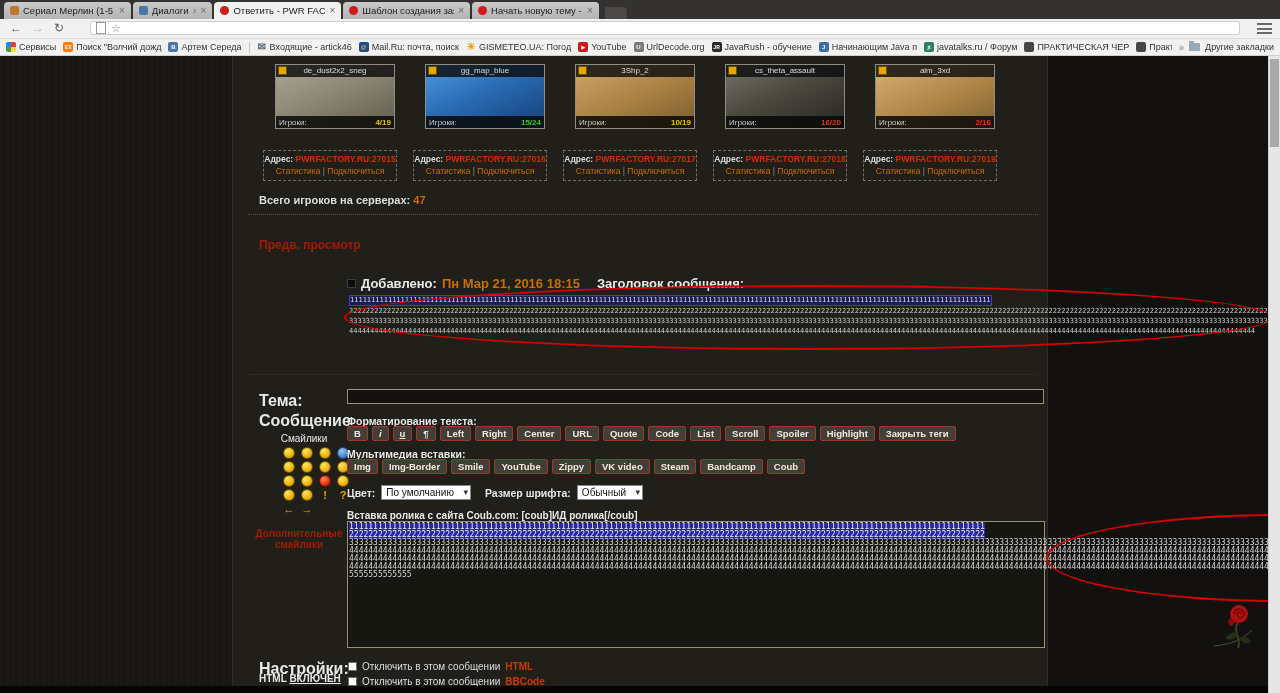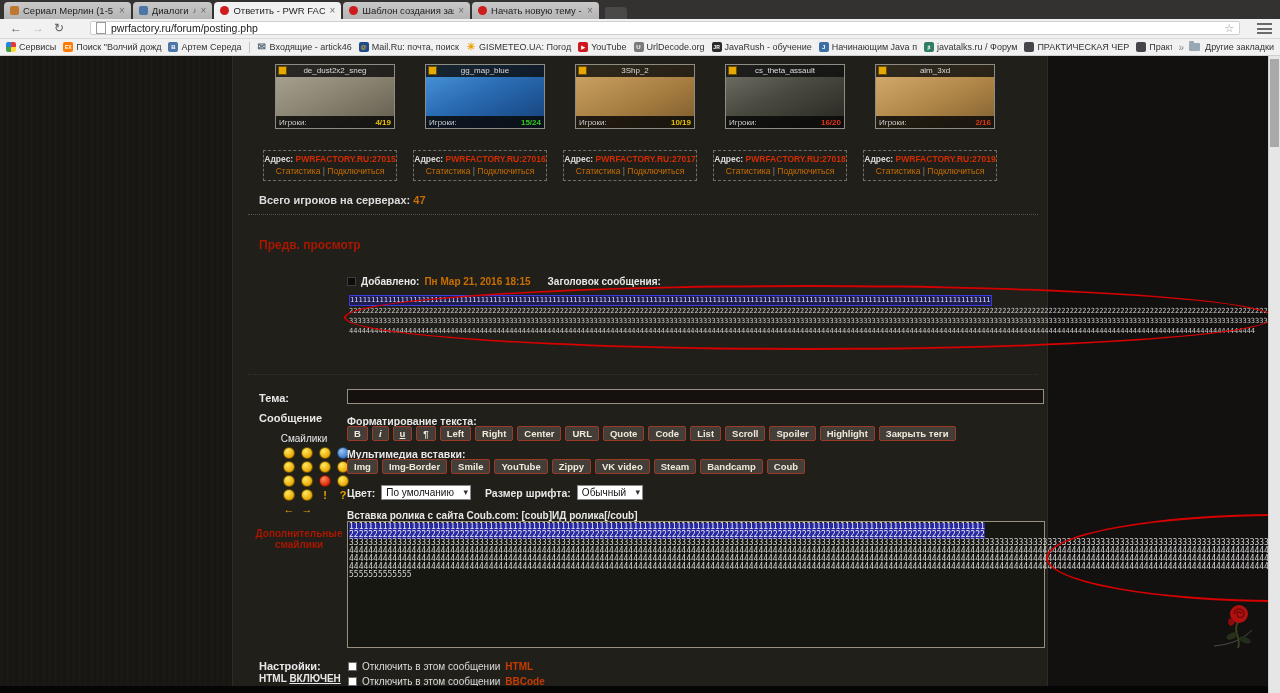--- a/index.html
+++ b/index.html
@@ -92,36 +92,36 @@
   .lnk{color:#c96f00;}
 
   .total{position:absolute;left:259px;top:138px;font-size:11px;font-weight:bold;color:#ddd;z-index:2;}
   .total .val{color:#c96f00;}
   .sep{position:absolute;border-top:1px dotted #56544a;z-index:2;}
   #sep1{left:248px;top:158px;width:790px;}
   #sep2{left:248px;top:318px;width:790px;border-top-color:#35332c;}
 
   .preview-head{position:absolute;left:259px;top:182px;color:#a81800;font-weight:bold;font-size:12px;z-index:2;}
 
-  .added{position:absolute;left:347px;top:220px;display:flex;align-items:center;gap:5px;font-size:10px;z-index:2;}
+  .added{position:absolute;left:347px;top:220px;display:flex;align-items:center;gap:5px;font-size:13px;z-index:2;}
   .bullet{width:7px;height:7px;background:#0c0c0c;border:1px solid #3c3c3c;flex:none;}
   .added .lb{color:#e8e8e8;font-weight:bold;}
   .added .date{color:#c96f00;font-weight:bold;}
   .added .subject{margin-left:12px;color:#e8e8e8;font-weight:bold;}
 
   .preview-lines{position:absolute;left:349px;top:239px;font-family:"DejaVu Sans Mono",monospace;
                  font-size:7px;line-height:10px;color:#c9c9c9;z-index:3;}
   .pline{white-space:nowrap;height:10px;}
   .pline.boxed{display:inline-block;border:1px solid #3a3ae0;background:rgba(28,28,150,.45);
                color:#d8d8ee;height:auto;line-height:9px;}
   .ellipse{position:absolute;border:2px solid #d50000;border-radius:50%;z-index:5;pointer-events:none;}
   #ellipse1{left:344px;top:229px;width:926px;height:61px;}
   #ellipse2{left:1046px;top:458px;width:470px;height:84px;}
 
-  .lab{position:absolute;color:#e8e8e8;font-weight:bold;font-size:11px;z-index:2;}
+  .lab{position:absolute;color:#e8e8e8;font-weight:bold;font-size:16px;z-index:2;}
   #lab-topic{left:259px;top:336px;}
   .topic-input{position:absolute;left:347px;top:333px;width:697px;height:15px;background:#14110e;
                border:1px solid #97907f;box-sizing:border-box;z-index:2;}
   #lab-message{left:259px;top:356px;}
   #lab-smilies{left:266px;top:377px;width:76px;text-align:center;font-weight:normal;font-size:10px;}
 
   .smiley-grid{position:absolute;left:283px;top:391px;width:72px;display:grid;
                grid-template-columns:repeat(4,16px);gap:2px;z-index:2;}
   .sm{width:12px;height:12px;border-radius:50%;box-sizing:border-box;
       background:radial-gradient(circle at 35% 30%,#ffe95e,#e8a400 75%);border:1px solid #6e5200;}
@@ -204,21 +204,20 @@
     </div>
   <div class="newtab"></div>
 </div>
 
 <div class="toolbar">
   <span class="navbtn" id="nav-back">←</span>
   <span class="navbtn" id="nav-fwd">→</span>
   <span class="navbtn" id="nav-reload">↻</span>
   <div class="urlbox">
     <span class="pageicon"></span>
-    <span class="url">pwrfactory.ru/forum/posting.php</span>
     <span class="star">☆</span>
   </div>
   <div class="menu">
       <i></i>
       <i></i>
       <i></i>
     </div>
 </div>
 
 <div class="bookmarks">

